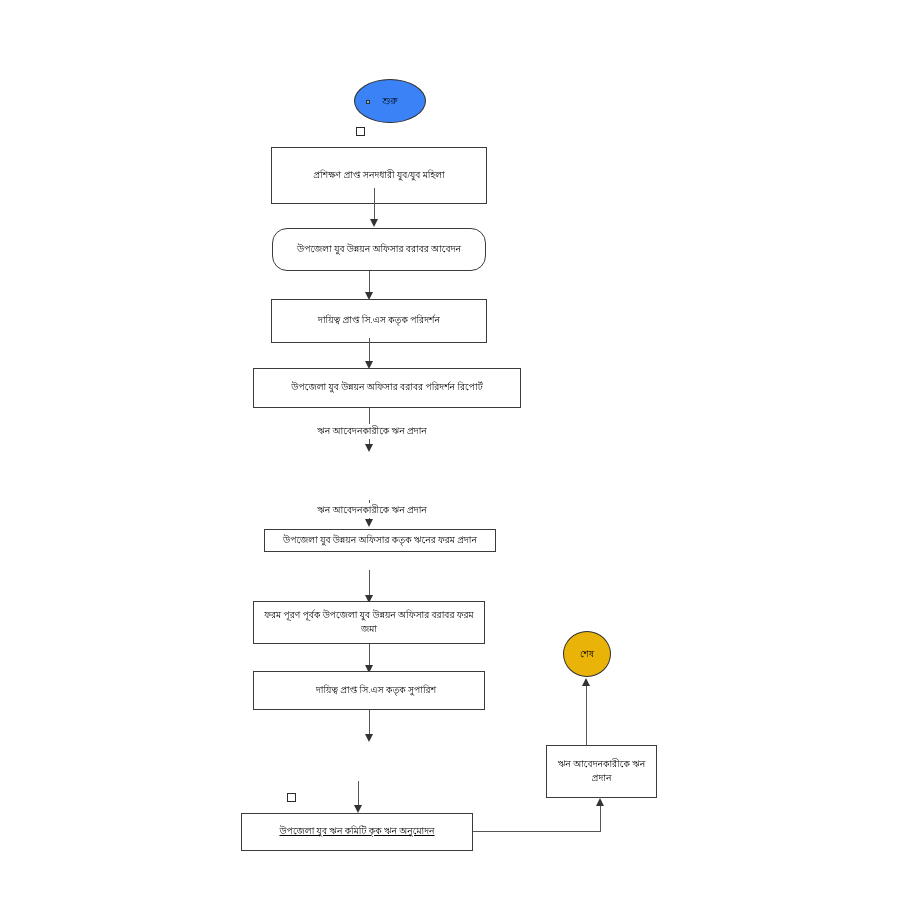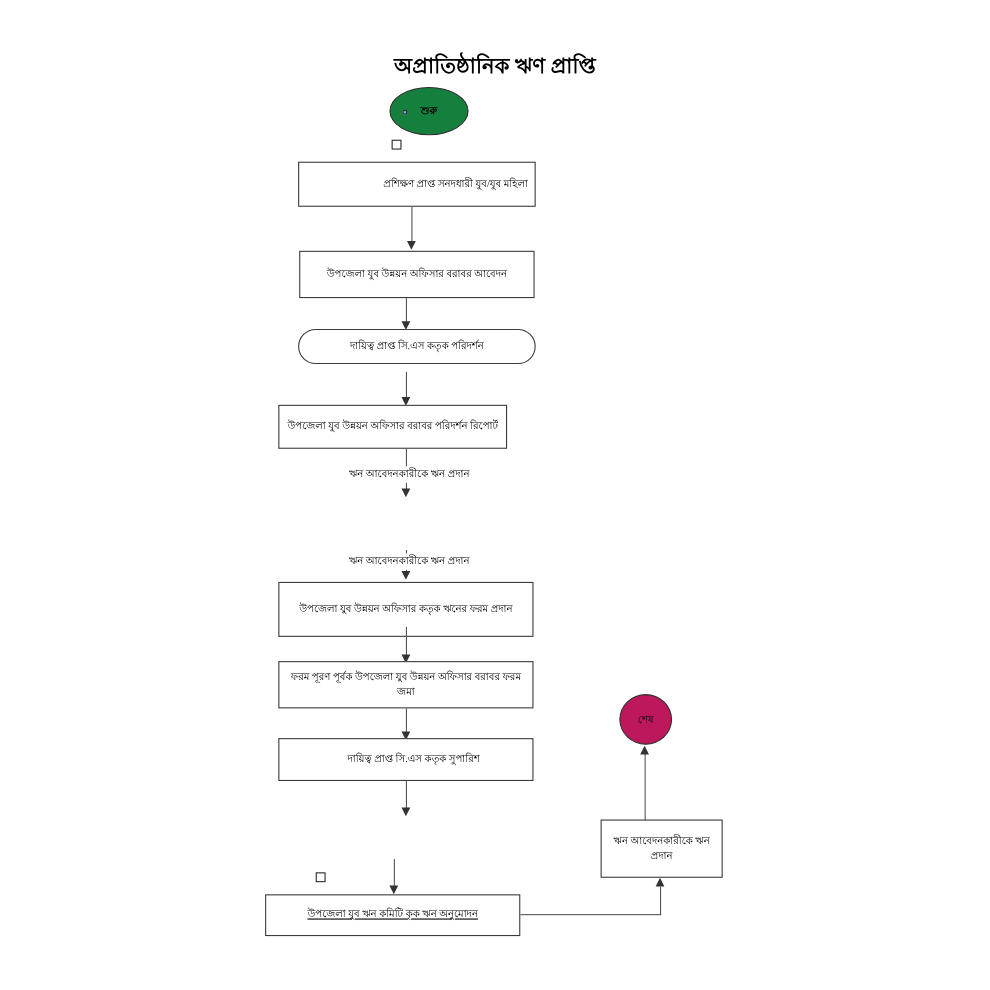--- a/index.html
+++ b/index.html
@@ -50,25 +50,24 @@
     border: 1px solid #2f2f2f;
     border-radius: 50%;
     display: flex;
     align-items: center;
     justify-content: center;
     text-align: center;
     font-size: 9.2px;
     color: #000000;
   }
   .terminator.start {
-    background: #15803d;
-    font-weight: bold;
+    background: #3b82f6;
   }
   .terminator.end {
-    background: #be185d;
+    background: #eab308;
   }
   .start-dot {
     position: absolute;
     width: 4px;
     height: 4px;
     border: 1px solid #2f2f2f;
     background: #6bc3da;
     box-sizing: border-box;
   }
   .marker-square {
@@ -113,64 +112,63 @@
     background: #ffffff;
     padding: 0 2px;
     white-space: nowrap;
   }
 </style>
 </head>
 <body>
 
 <div id="canvas">
 
-  <div class="title">অপ্রাতিষ্ঠানিক ঋণ প্রাপ্তি</div>
 
   <div class="terminator start" style="left:354px; top:79px; width:72px; height:44px;">
     <span>শুরু</span>
   </div>
   <div class="start-dot" style="left:366px; top:100px;"></div>
 
   <div class="marker-square" style="left:356px; top:127px;"></div>
 
-  <div class="node" style="left:271px; top:147px; width:216px; height:41px;justify-content:flex-end;">
+  <div class="node" style="left:271px; top:147px; width:216px; height:57px;">
     <span>প্রশিক্ষণ প্রাপ্ত সনদধারী যুব/যুব মহিলা</span>
   </div>
 
   <div class="edge-v" style="left:374px; top:188px; height:35px;"></div>
   <div class="arrow-down" style="left:370px; top:219px;"></div>
 
-  <div class="node" style="left:272px; top:228px; width:214px; height:43px;">
+  <div class="node" style="left:272px; top:228px; width:214px; height:43px;border-radius:15px;">
     <span>উপজেলা যুব উন্নয়ন অফিসার বরাবর আবেদন</span>
   </div>
 
   <div class="edge-v" style="left:369px; top:271px; height:27px;"></div>
   <div class="arrow-down" style="left:365px; top:292px;"></div>
 
-  <div class="node" style="left:271px; top:299px; width:216px; height:32px;border-radius:16px;">
+  <div class="node" style="left:271px; top:299px; width:216px; height:44px;">
     <span>দায়িত্ব প্রাপ্ত সি.এস কতৃক পরিদর্শন</span>
   </div>
 
   <div class="edge-v" style="left:369px; top:338px; height:29px;"></div>
   <div class="arrow-down" style="left:365px; top:361px;"></div>
 
-  <div class="node" style="left:253px; top:368px; width:208px; height:40px;">
+  <div class="node" style="left:253px; top:368px; width:268px; height:40px;">
     <span>উপজেলা যুব উন্নয়ন অফিসার বরাবর পরিদর্শন রিপোর্ট</span>
   </div>
 
   <div class="edge-v" style="left:369px; top:408px; height:42px;"></div>
   <div class="arrow-down" style="left:365px; top:444px;"></div>
   <div class="edge-label" style="left:282px; top:424px; width:176px;">ঋন আবেদনকারীকে ঋন প্রদান</div>
 
 
   <div class="edge-v" style="left:369px; top:500px; height:23px;"></div>
   <div class="arrow-down" style="left:365px; top:519px;"></div>
   <div class="edge-label" style="left:282px; top:503px; width:176px;">ঋন আবেদনকারীকে ঋন প্রদান</div>
 
-  <div class="node" style="left:253px; top:529px; width:232px; height:50px;font-family:Liberation Serif, serif;">
+  <div class="node" style="left:264px; top:529px; width:232px; height:23px;font-family:Liberation Serif, serif;">
     <span>উপজেলা যুব উন্নয়ন অফিসার কতৃক ঋনের ফরম প্রদান</span>
   </div>
 
   <div class="edge-v" style="left:369px; top:570px; height:31px;"></div>
   <div class="arrow-down" style="left:365px; top:595px;"></div>
 
   <div class="node" style="left:253px; top:601px; width:232px; height:43px;">
     <span>ফরম পূরণ পূর্বক উপজেলা যুব উন্নয়ন অফিসার বরাবর ফরম জমা</span>
   </div>
 

